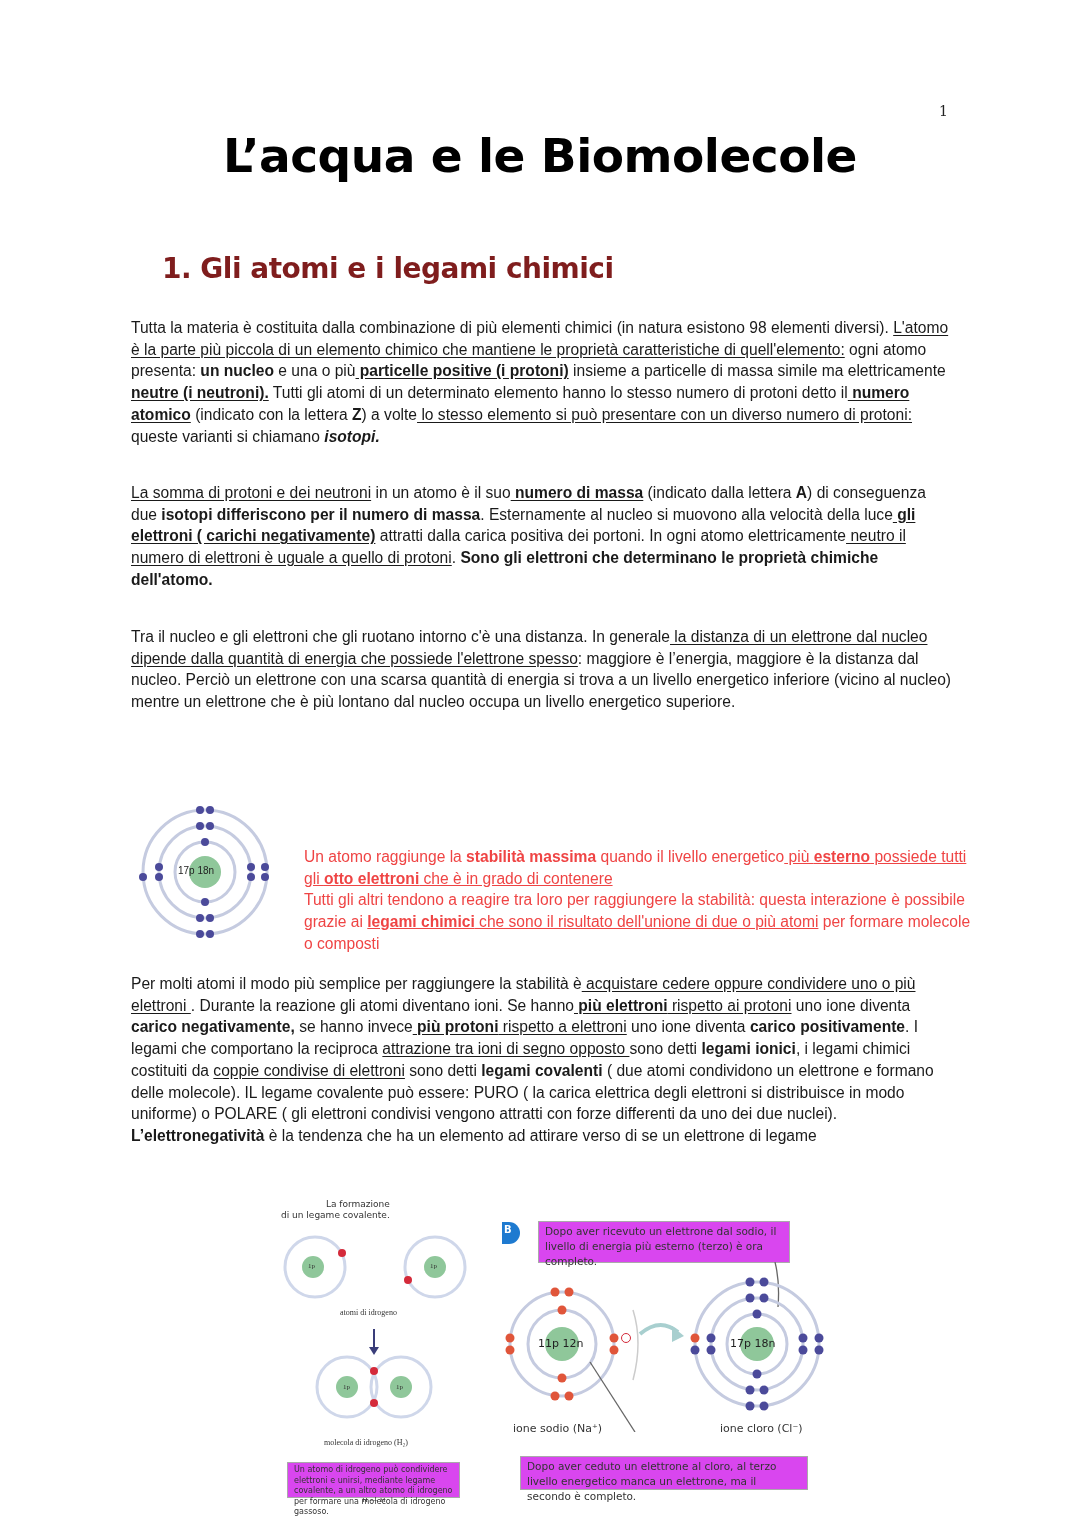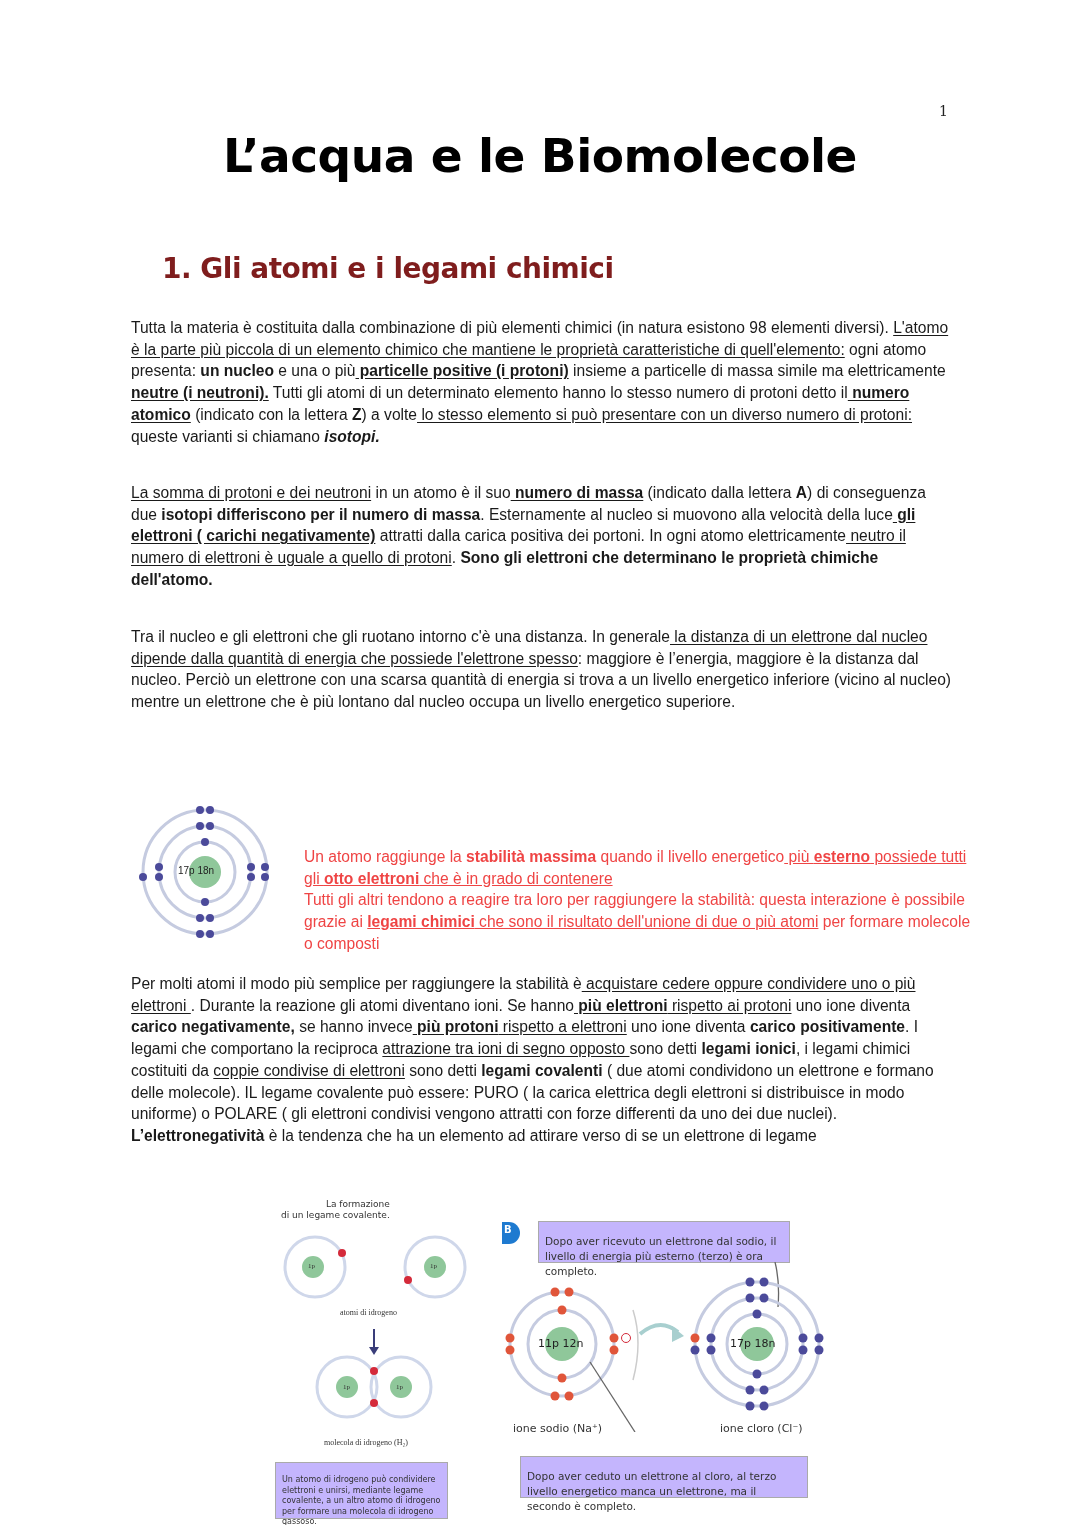--- a/index.html
+++ b/index.html
@@ -11,24 +11,24 @@
   .para u { text-decoration: underline; text-underline-offset: 2px; }
   .p1 { top: 317px; }
   .p2 { top: 482px; }
   .p3 { top: 626px; }
   .p4 { top: 973px; }
   .side-text { position: absolute; left: 286px; top: 828px; width: 670px; font-family: "Liberation Sans", sans-serif; font-size: 15.6px; line-height: 21.7px; color: #ef4444; margin: 18px; }
   .atom-small { position: absolute; left: 138px; top: 805px; width: 135px; height: 135px; }
   .fig { position: absolute; font-family: "DejaVu Sans", sans-serif; color: #333; text-align: right; }
   .fig-caption-top { left: 281px; top: 1199px; font-size: 9px; line-height: 11px; }
   .fig-small { font-size: 8px; color: #333; position: absolute; }
-  .box { position: absolute; border: 1.5px solid #aaa; background: #c4b5fd; font-family: "DejaVu Sans", sans-serif; color: #333; padding: 12px 6px; box-sizing: border-box; }
-  .box1 { left: 275px; top: 1462px; width: 173px; height: 57px; font-size: 8px; line-height: 10.5px; }
+  .box { position: absolute; border: 1.5px solid #aaa; background: #d946ef; font-family: "DejaVu Sans", sans-serif; color: #333; padding: 2px 6px; box-sizing: border-box; }
+  .box1 { left: 287px; top: 1462px; width: 173px; height: 36px; font-size: 8px; line-height: 10.5px; }
   .box2 { left: 538px; top: 1221px; width: 252px; height: 42px; font-size: 10.5px; line-height: 15px; }
-  .box3 { left: 520px; top: 1456px; width: 288px; height: 42px; font-size: 10.5px; line-height: 15px; }
+  .box3 { left: 520px; top: 1456px; width: 288px; height: 34px; font-size: 10.5px; line-height: 15px; }
   .badge-b { position: absolute; left: 502px; top: 1222px; width: 18px; height: 22px; background: #1e7ad0; color: #fff; font-family: "DejaVu Sans", sans-serif; font-weight: bold; font-size: 10px; border-radius: 0 11px 11px 0; padding-left: 2px; box-sizing: border-box; line-height: 16px; }
   svg { position: absolute; }
 </style>
 </head>
 <body>
 
 <div class="page-num">1</div>
 <h1 class="title">L’acqua e le Biomolecole</h1>
 <h2 class="section-title">1. Gli atomi e i legami chimici</h2>
 

